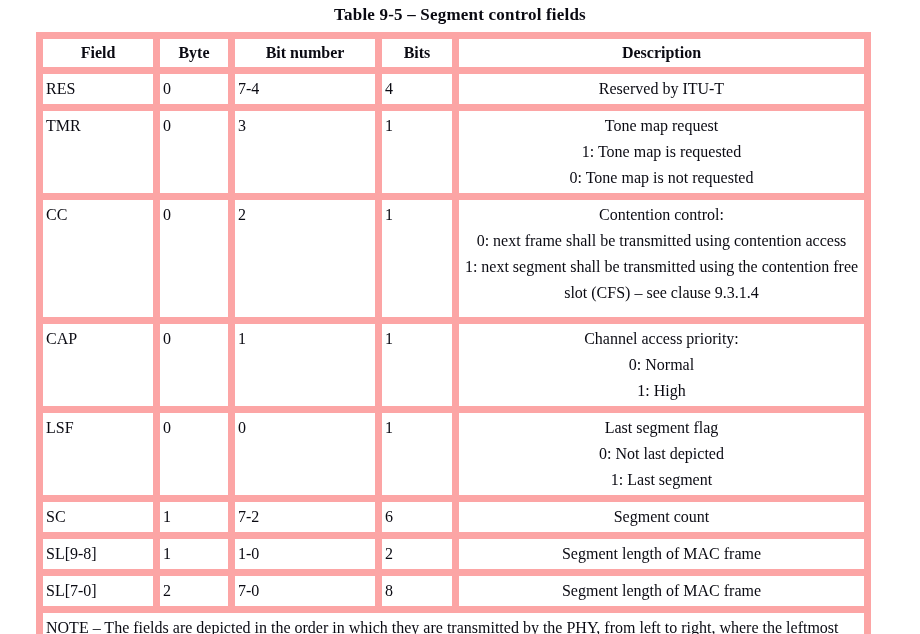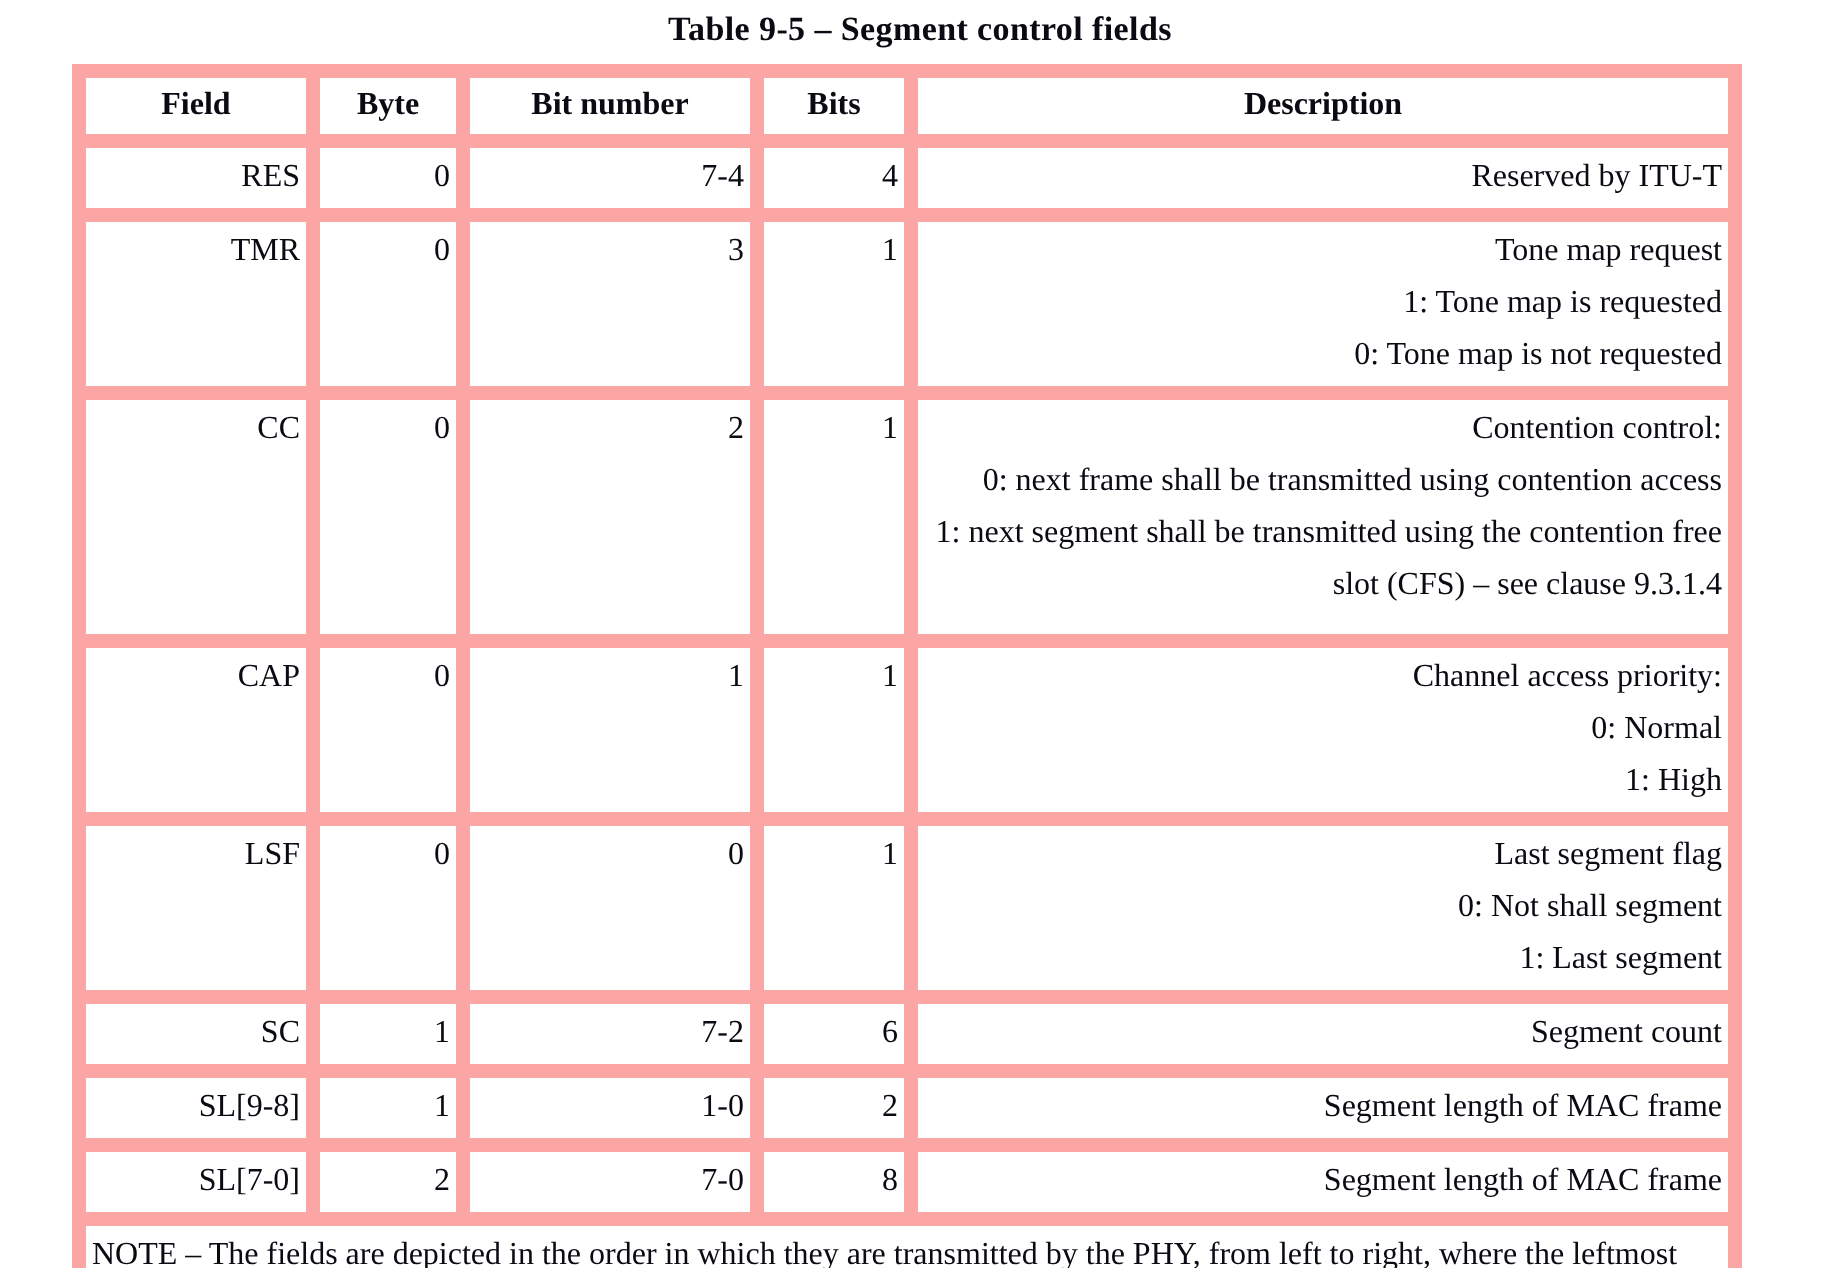--- a/index.html
+++ b/index.html
@@ -40,24 +40,24 @@
     overflow: hidden;
   }
   table.ctrl th {
     font-weight: bold;
     text-align: center;
     vertical-align: middle;
     height: 26px;
     padding: 1px 2px;
   }
   td.c {
-    text-align: right;
+    text-align: left;
   }
   td.desc {
-    text-align: right;
+    text-align: center;
     padding-left: 8px;
     padding-right: 4px;
   }
   tr.h30  { height: 30px; }
   tr.h31  { height: 31px; }
   tr.h25  { height: 25px; }
   tr.h77  { height: 77px; padding-left: 16px; }
   tr.h78  { height: 78px; }
   tr.h79  { height: 79px; }
   tr.h124 { height: 124px; margin-top: 16px; }
@@ -140,21 +140,21 @@
         </td>
       </tr>
 
       <tr class="h78">
         <td class="c">LSF</td>
         <td class="c">0</td>
         <td class="c">0</td>
         <td class="c">1</td>
         <td class="desc">
           <div>Last segment flag</div>
-          <div>0: Not shall segment</div>
+          <div>0: Not last depicted</div>
           <div>1: Last segment</div>
         </td>
       </tr>
 
       <tr class="h30">
         <td class="c">SC</td>
         <td class="c">1</td>
         <td class="c">7-2</td>
         <td class="c">6</td>
         <td class="desc">

